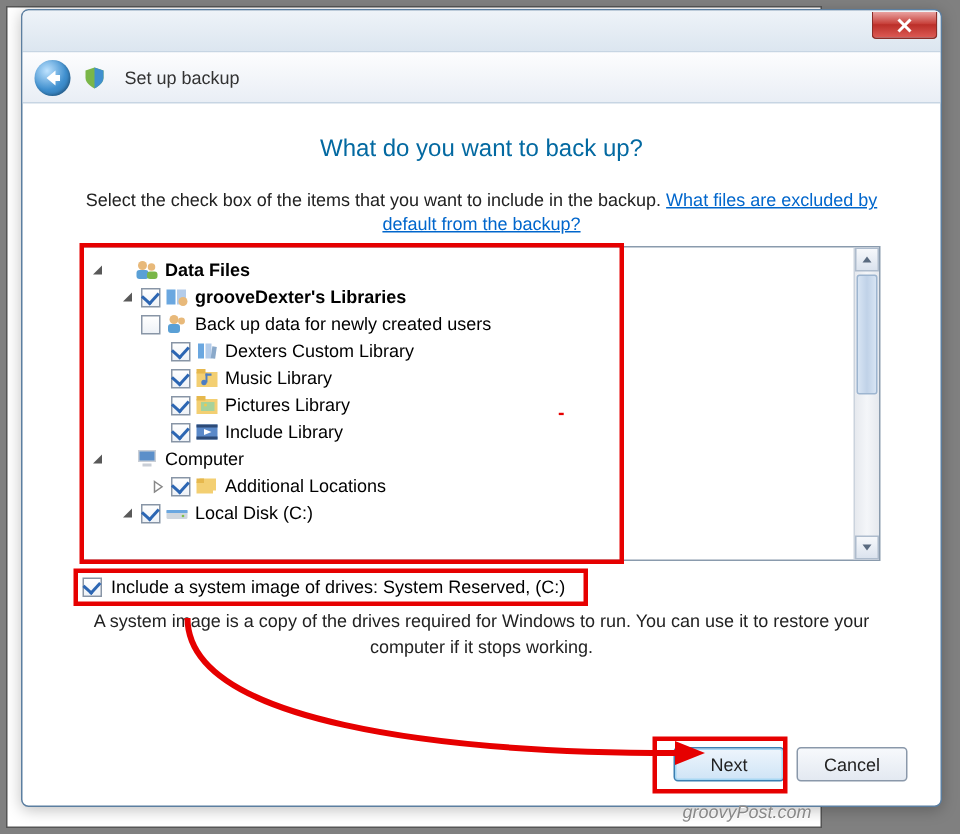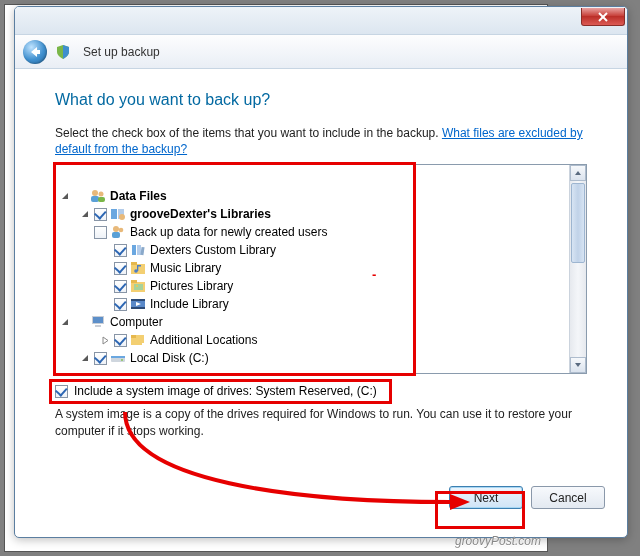--- a/index.html
+++ b/index.html
@@ -11,20 +11,21 @@
     width: 640px;
     height: 556px;
     position: relative;
   }
   .outer-frame {
     position: absolute;
     left: 4px; top: 4px;
     width: 544px; height: 548px;
     background: #fff;
     border: 1px solid #555;
+    text-align: center;
   }
   .window {
     position: absolute;
     left: 9px; top: 1px;
     width: 614px; height: 532px;
     background: #fff;
     border: 1px solid #5b7ea0;
     border-radius: 5px;
     box-shadow: 0 2px 10px rgba(0,0,0,0.25);
     overflow: hidden;
@@ -81,21 +82,21 @@
   .link { color:#0066cc; text-decoration: underline; cursor:pointer; }
   .tree-panel {
     position: relative;
     height: 210px;
     border: 1px solid #8a9bad;
     background: #fff;
     display:flex;
   }
   .tree-body {
     flex:1;
-    padding: 22px 4px;
+    padding: 6px 4px;
     overflow: hidden;
   }
   .tree-scroll {
     width: 17px;
     background: linear-gradient(90deg,#e6e9ee,#f4f6f9,#e6e9ee);
     border-left: 1px solid #cbd3dd;
     position: relative;
   }
   .scroll-btn {
     position:absolute; left:0; width:16px; height:16px;
@@ -166,21 +167,21 @@
     border:3px solid #e60000;
     left:-6px; top:-5px;
     width: 343px; height: 25px;
   }
   .sys-desc {
     margin-top: 8px;
     color:#222; line-height:1.35;
   }
   .footer {
     position:absolute;
-    right: 22px; bottom: 28px;
+    right: 22px; bottom: 16px;
     display:flex; gap:8px;
   }
   .btn {
     min-width: 74px; height: 23px;
     background: linear-gradient(#f7f9fc,#e3e9f1);
     border:1px solid #8a98aa; border-radius:3px;
     display:flex;align-items:center;justify-content:center;
     font-size:12px; color:#222;
     padding: 0 12px;
   }

